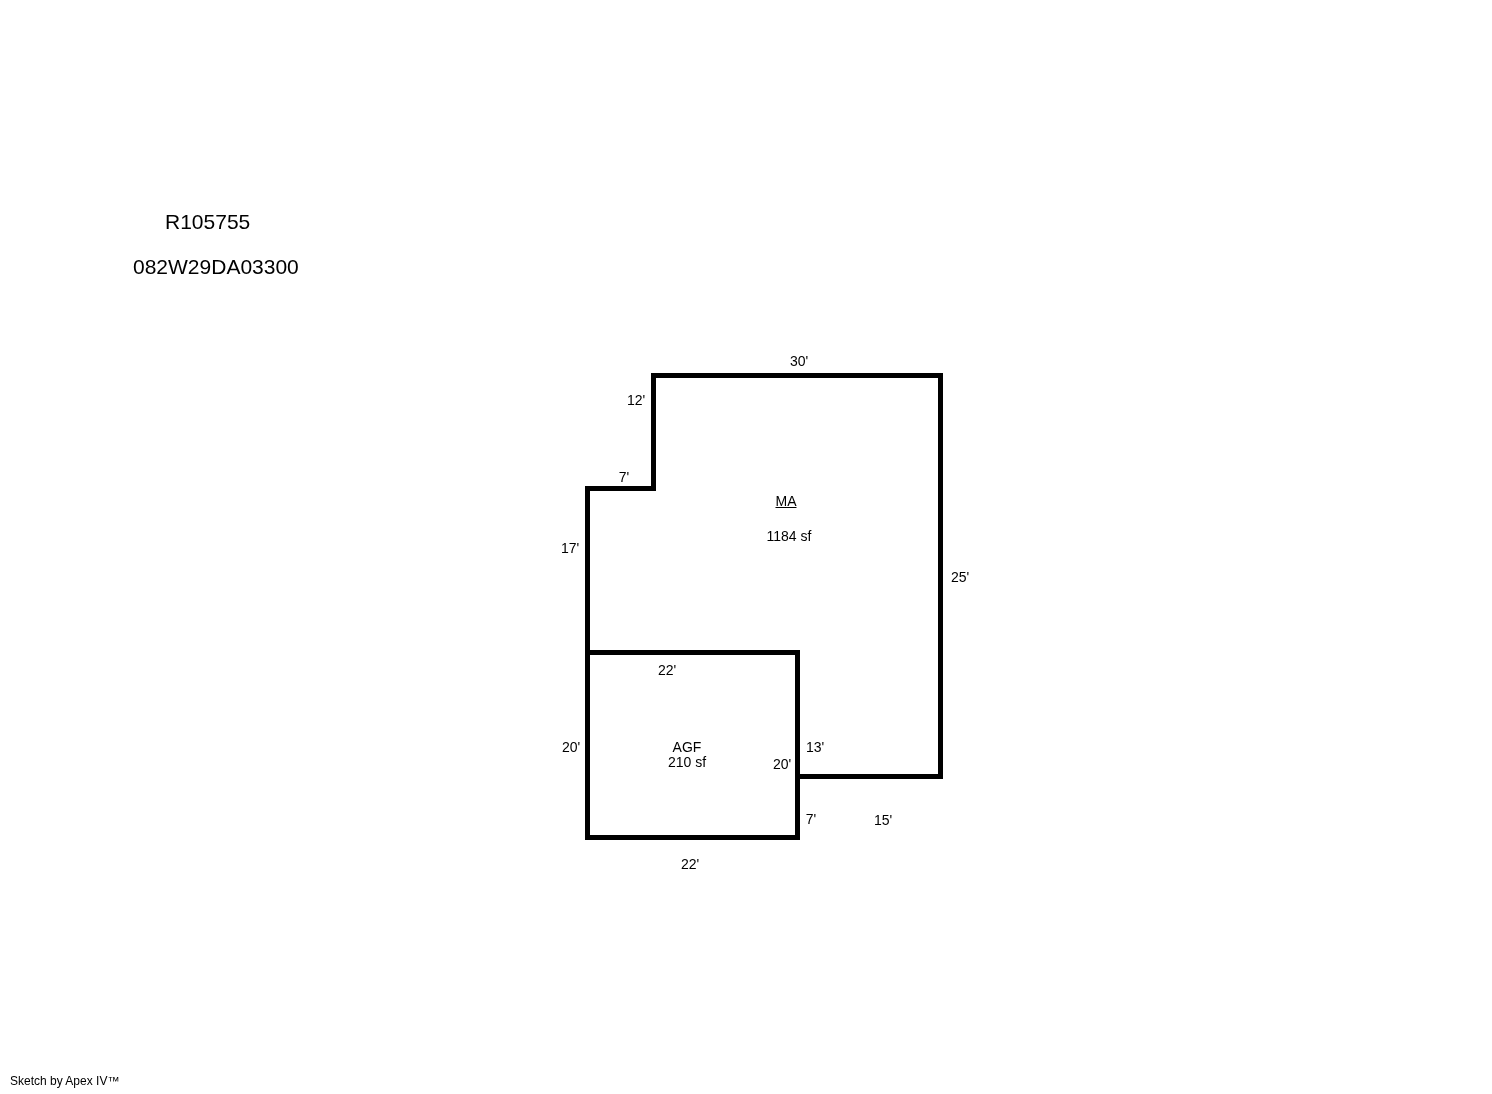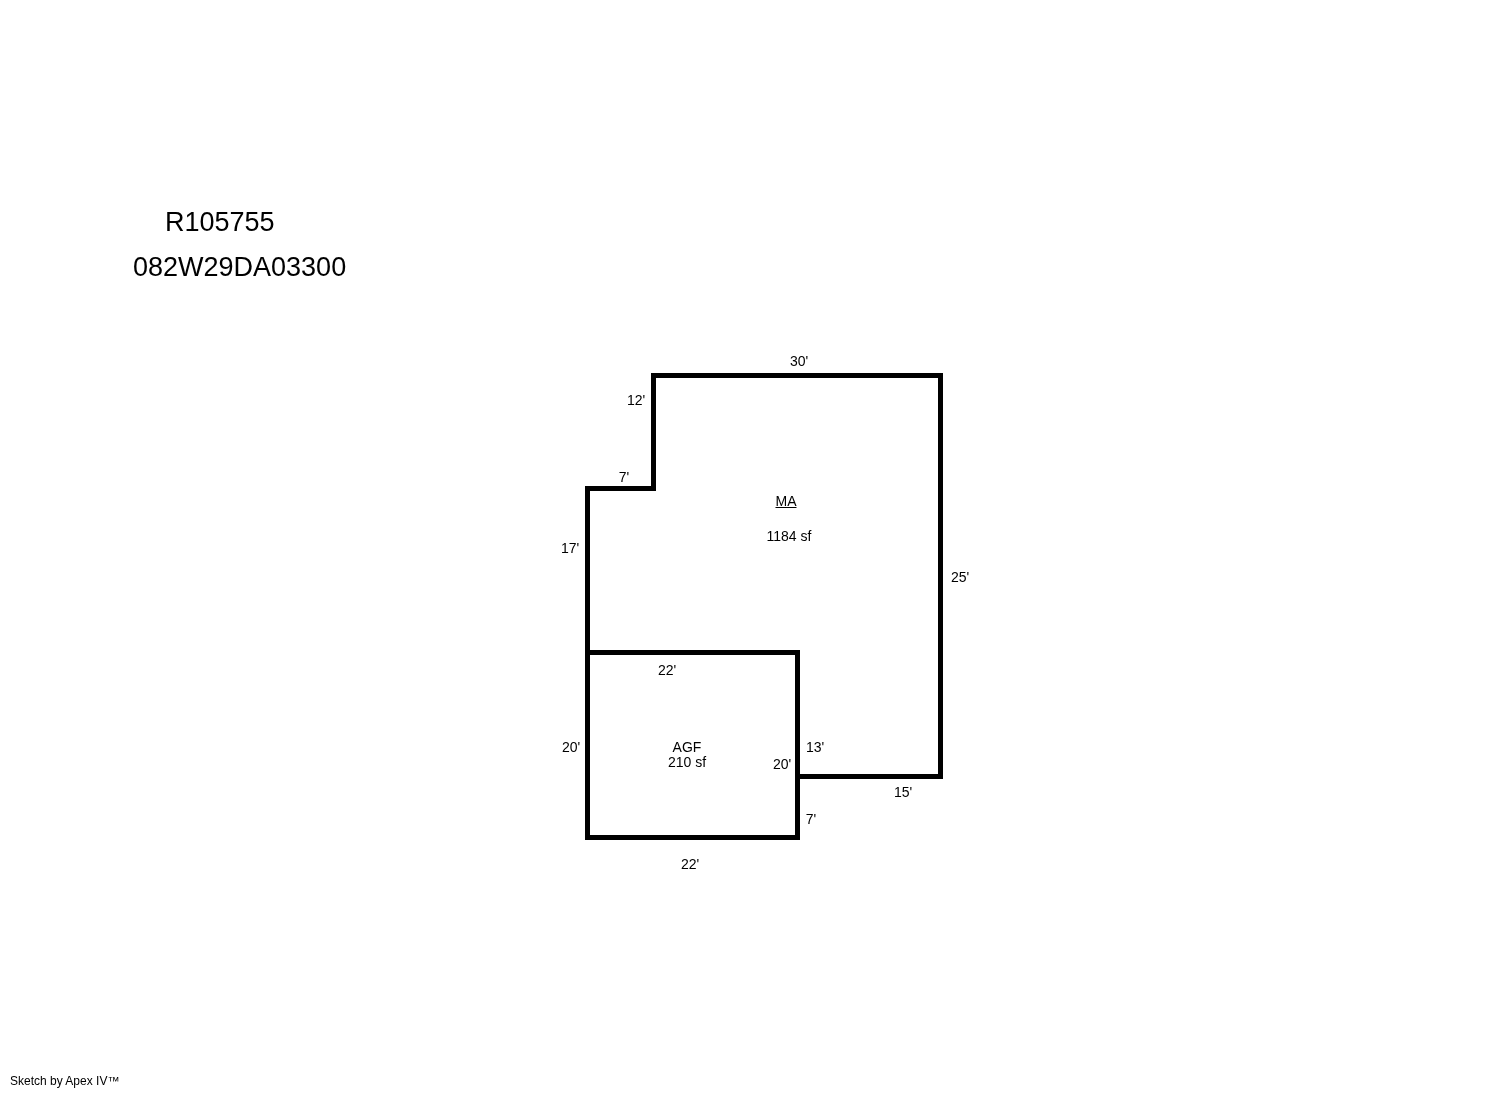--- a/index.html
+++ b/index.html
@@ -11,21 +11,21 @@
     position: relative;
     width: 1492px;
     height: 1094px;
     background: #ffffff;
     overflow: hidden;
     font-family: "Liberation Sans", "DejaVu Sans", sans-serif;
     color: #000000;
   }
   .idline {
     position: absolute;
-    font-size: 27px;
+    font-size: 21px;
     line-height: 24px;
     white-space: nowrap;
   }
   .idline.l1 { left: 165px; top: 210px; }
   .idline.l2 { left: 133px; top: 255px; }
 
   
   .wall {
     position: absolute;
     background: #000000;
@@ -54,21 +54,21 @@
   .lbl-dim-left-upper   { left: 570px; top: 548px; }
   .lbl-ma-name          { left: 786px; top: 501px; text-decoration: underline; }
   .lbl-ma-size          { left: 789px; top: 536px; }
   .lbl-dim-right        { left: 960px; top: 577px; }
   .lbl-dim-agf-top      { left: 667px; top: 670px; }
   .lbl-agf-name         { left: 687px; top: 726px; margin-top: 21px; }
   .lbl-agf-size         { left: 687px; top: 762px; }
   .lbl-dim-agf-left     { left: 571px; top: 747px; }
   .lbl-dim-agf-right-u  { left: 815px; top: 747px; }
   .lbl-dim-agf-right-in { left: 782px; top: 764px; }
-  .lbl-dim-ma-bottom    { left: 883px; top: 792px; margin-left: 20px; }
+  .lbl-dim-ma-bottom    { left: 883px; top: 820px; }
   .lbl-dim-agf-right-l  { left: 811px; top: 819px; }
   .lbl-dim-agf-bottom   { left: 690px; top: 864px; }
 
   .credit {
     position: absolute;
     left: 2px;
     top: 1075px;
     font-size: 12px;
     line-height: 13px;
     white-space: nowrap;

